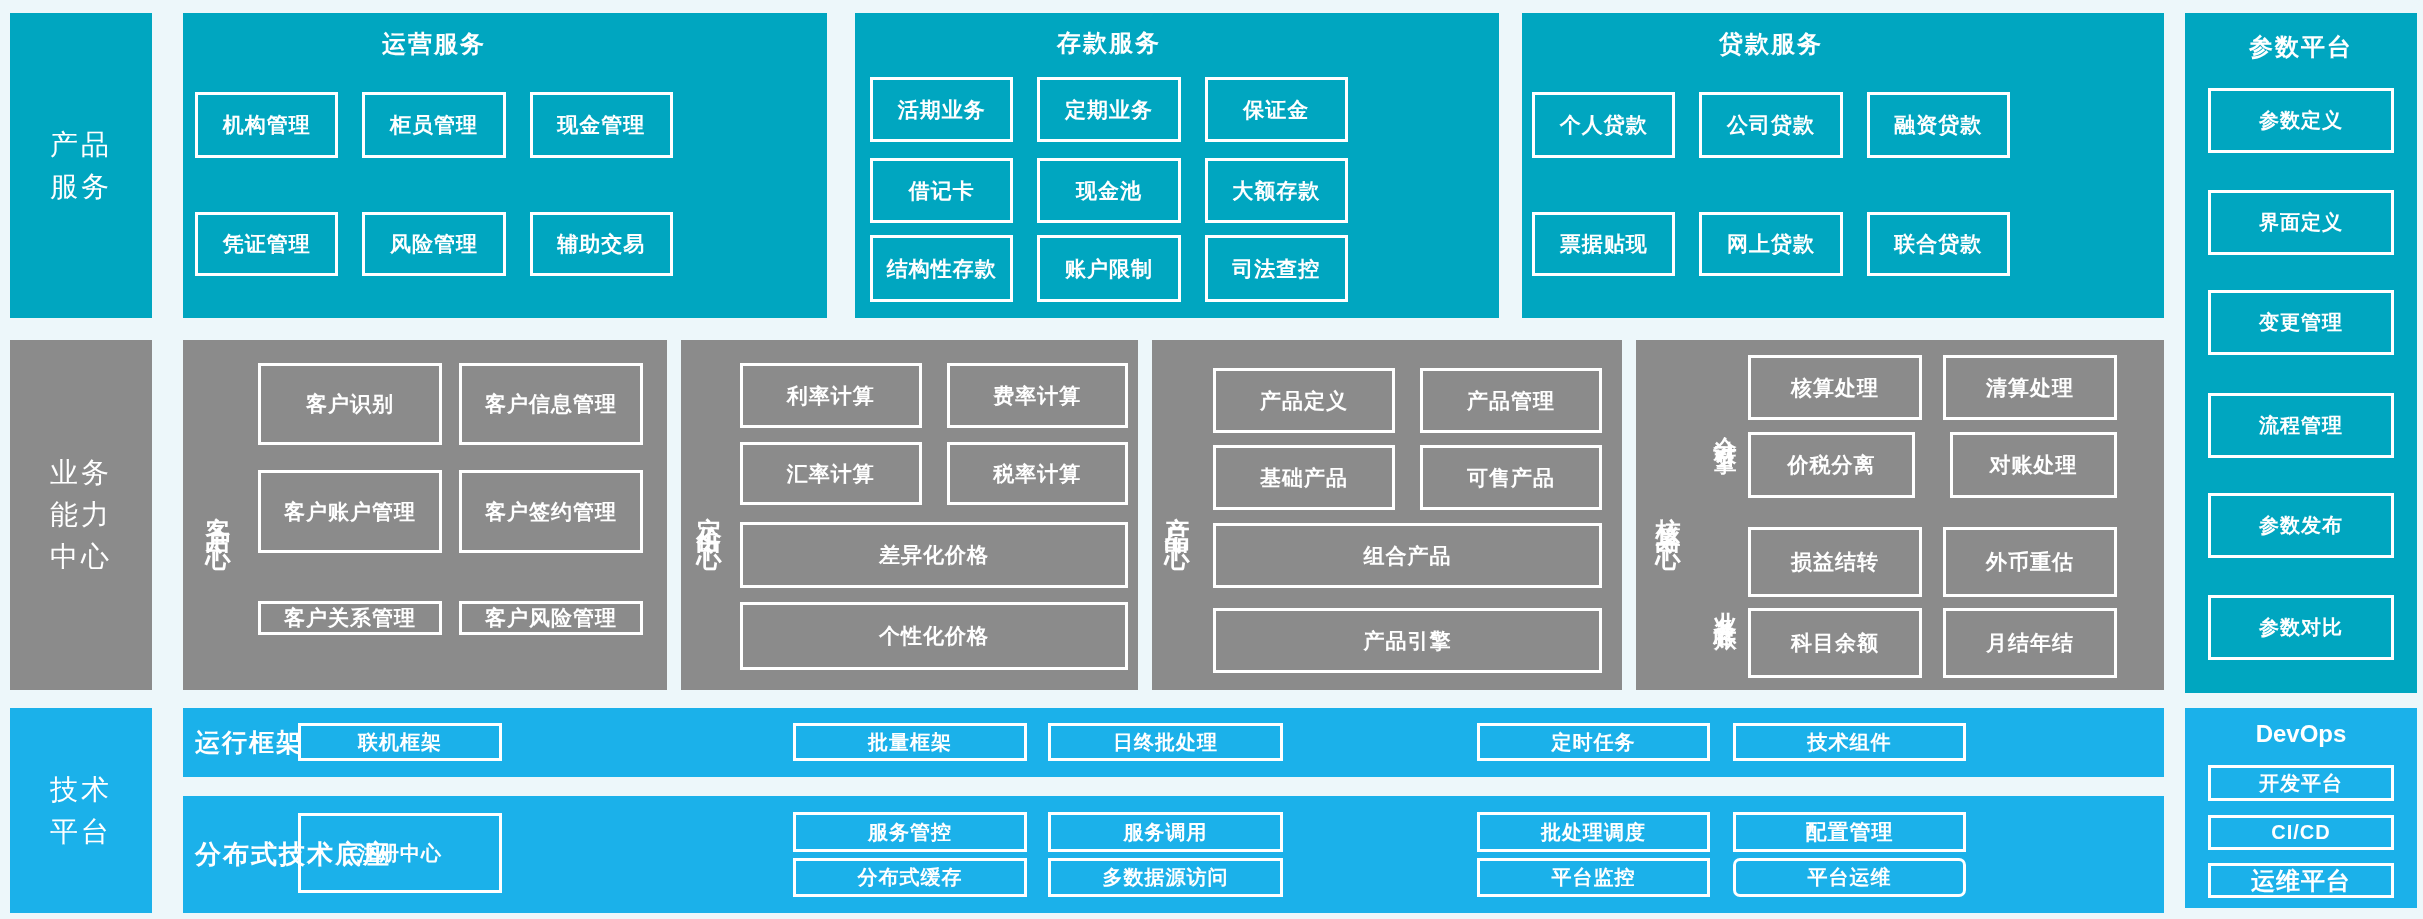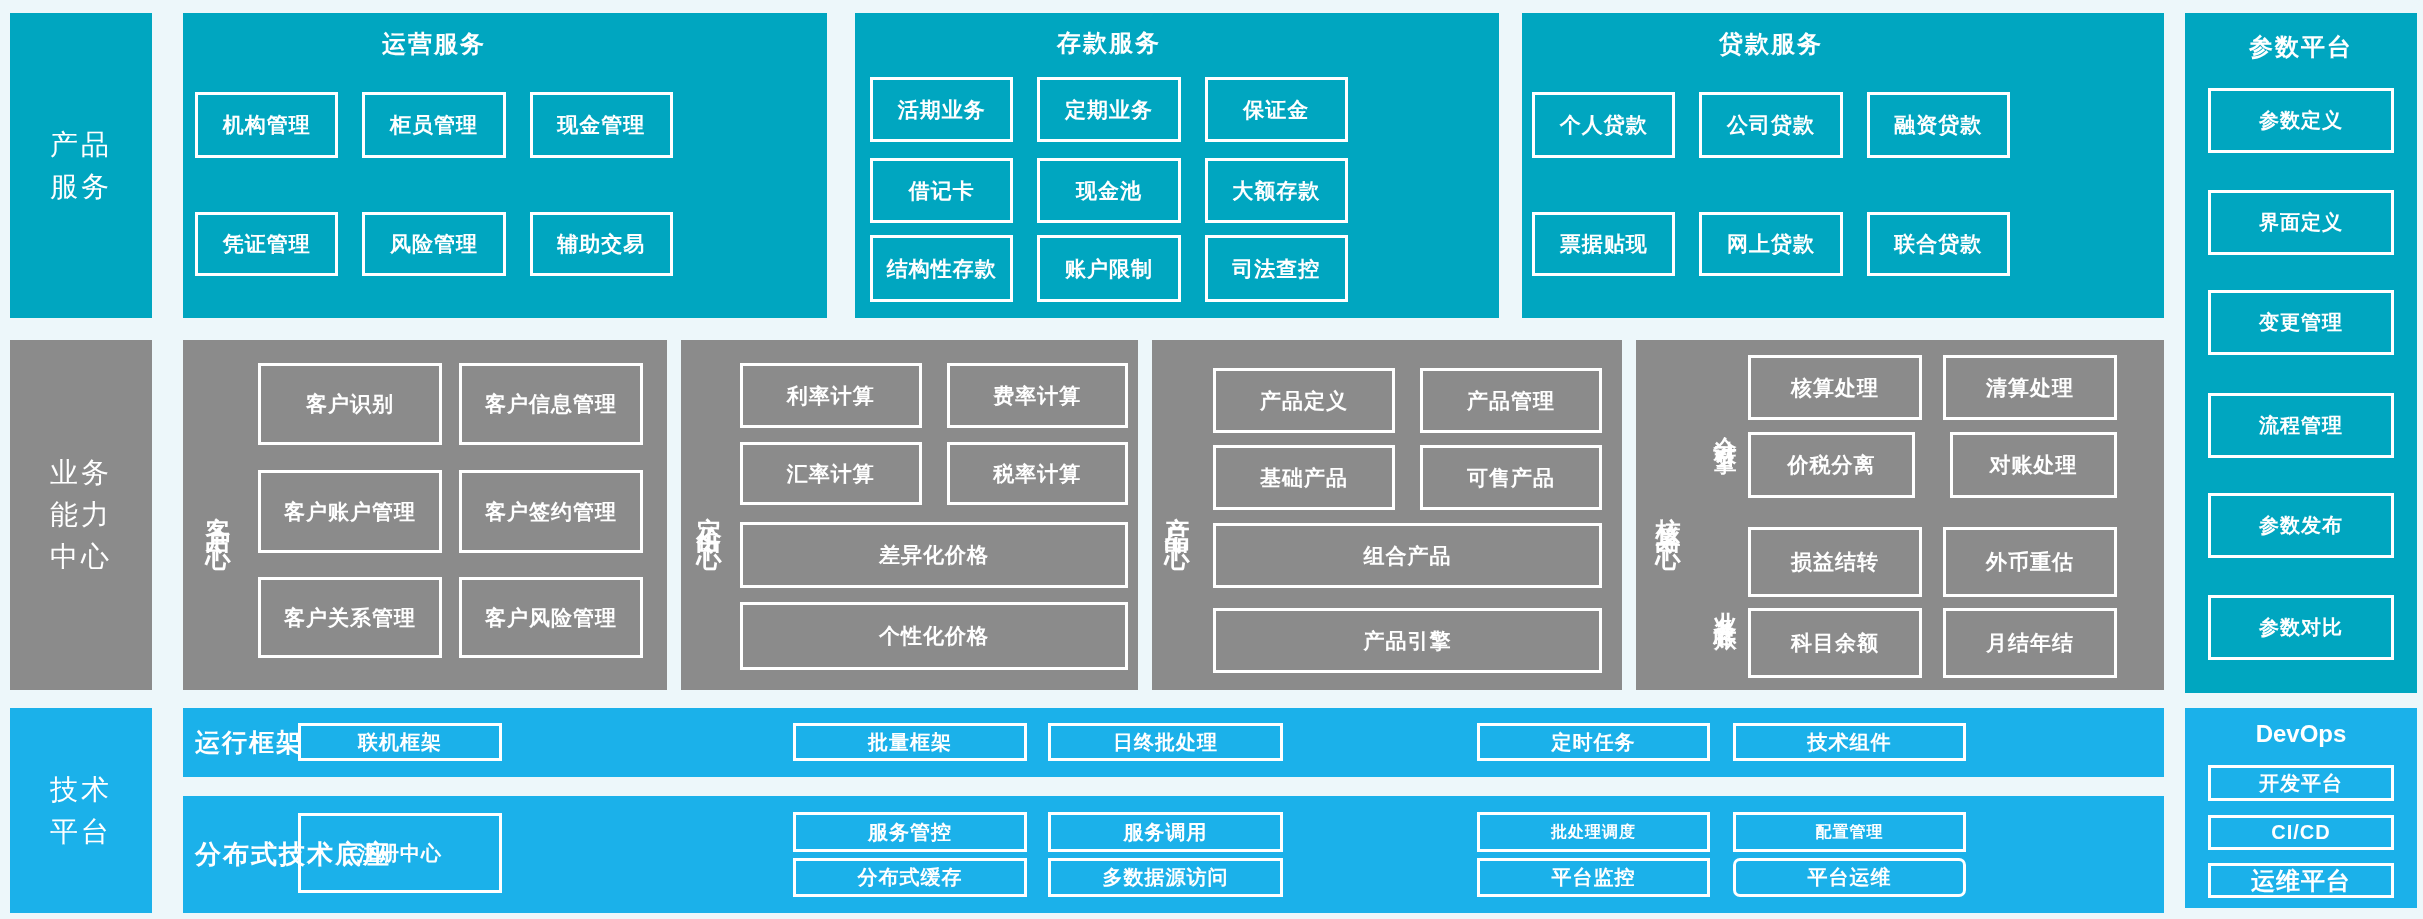--- a/index.html
+++ b/index.html
@@ -115,21 +115,21 @@
     </div>
     <div class="sec-inner" style="left:75px;width:385px;">
       <div class="brow" style="top:23px;height:82px;gap:17px;">
         <div class="box">客户识别</div>
         <div class="box">客户信息管理</div>
       </div>
       <div class="brow" style="top:130px;height:83px;gap:17px;">
         <div class="box">客户账户管理</div>
         <div class="box">客户签约管理</div>
       </div>
-      <div class="brow" style="top:237px;height:81px;gap:17px;">
+      <div class="brow" style="top:237px;height:81px;gap:17px;align-items:center;">
         <div class="box">客户关系管理</div>
         <div class="box">客户风险管理</div>
       </div>
     </div>
   </div>
 
   <div class="sec grayb" style="left:681px;top:340px;width:457px;height:350px;">
     <div class="vlabel" style="left:9px;top:0;height:100%;width:40px;">
       <span>定价中心</span>
     </div>
@@ -210,22 +210,22 @@
     <div class="abox" style="left:865px;width:235px;top:15px;height:38px;font-size:20px;">日终批处理</div>
     <div class="abox" style="left:1294px;width:233px;top:15px;height:38px;font-size:20px;">定时任务</div>
     <div class="abox" style="left:1550px;width:233px;top:15px;height:38px;font-size:20px;">技术组件</div>
   </div>
 
   <div class="sec blueb" style="left:183px;top:796px;width:1981px;height:117px;">
     <div class="hlabel" style="left:12px;font-size:26px;">分布式技术底座</div>
     <div class="abox" style="left:115px;width:204px;top:17px;height:80px;font-size:20px;">注册中心</div>
     <div class="abox" style="left:610px;width:234px;top:16px;height:40px;font-size:20px;">服务管控</div>
     <div class="abox" style="left:865px;width:235px;top:16px;height:40px;font-size:20px;">服务调用</div>
-    <div class="abox" style="left:1294px;width:233px;top:16px;height:40px;font-size:16px;">批处理调度</div>
-    <div class="abox" style="left:1550px;width:233px;top:16px;height:40px;font-size:16px;">配置管理</div>
+    <div class="abox" style="left:1294px;width:233px;top:16px;height:40px;font-size:20px;">批处理调度</div>
+    <div class="abox" style="left:1550px;width:233px;top:16px;height:40px;font-size:21px;">配置管理</div>
     <div class="abox" style="left:610px;width:234px;top:62px;height:39px;font-size:20px;">分布式缓存</div>
     <div class="abox" style="left:865px;width:235px;top:62px;height:39px;font-size:20px;">多数据源访问</div>
     <div class="abox" style="left:1294px;width:233px;top:62px;height:39px;font-size:20px;">平台监控</div>
     <div class="abox" style="left:1550px;width:233px;top:62px;height:39px;font-size:20px;border-radius:7px;">平台运维</div>
   </div>
 
   <div class="sec blueb" style="left:2185px;top:708px;width:232px;height:200px;">
     <div class="col-title" style="margin-top:12px;letter-spacing:0;">DevOps</div>
     <div class="abox" style="left:23px;width:186px;top:57px;height:36px;font-size:20px;">开发平台</div>
     <div class="abox" style="left:23px;width:186px;top:107px;height:35px;font-size:20px;">CI/CD</div>

